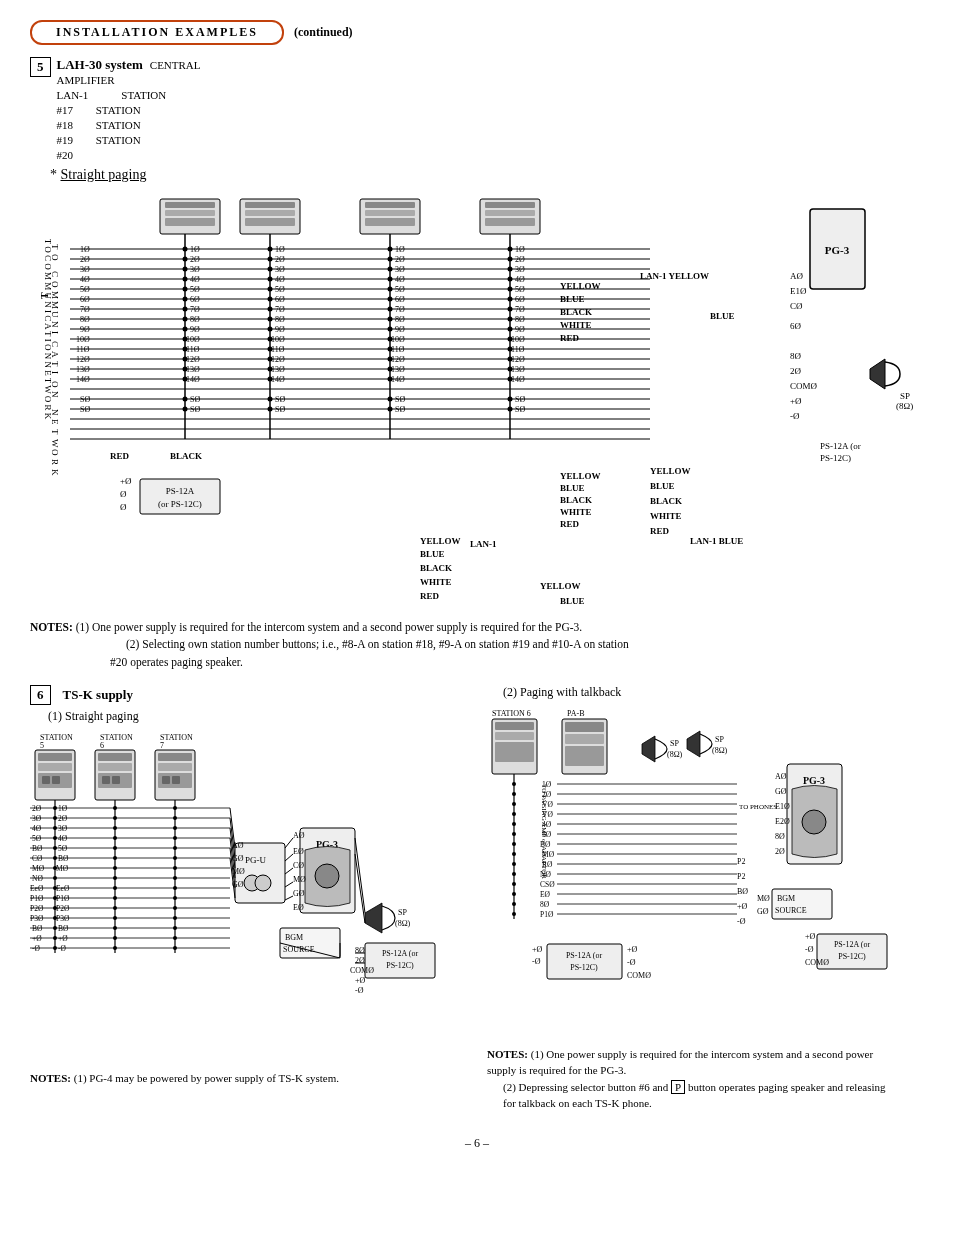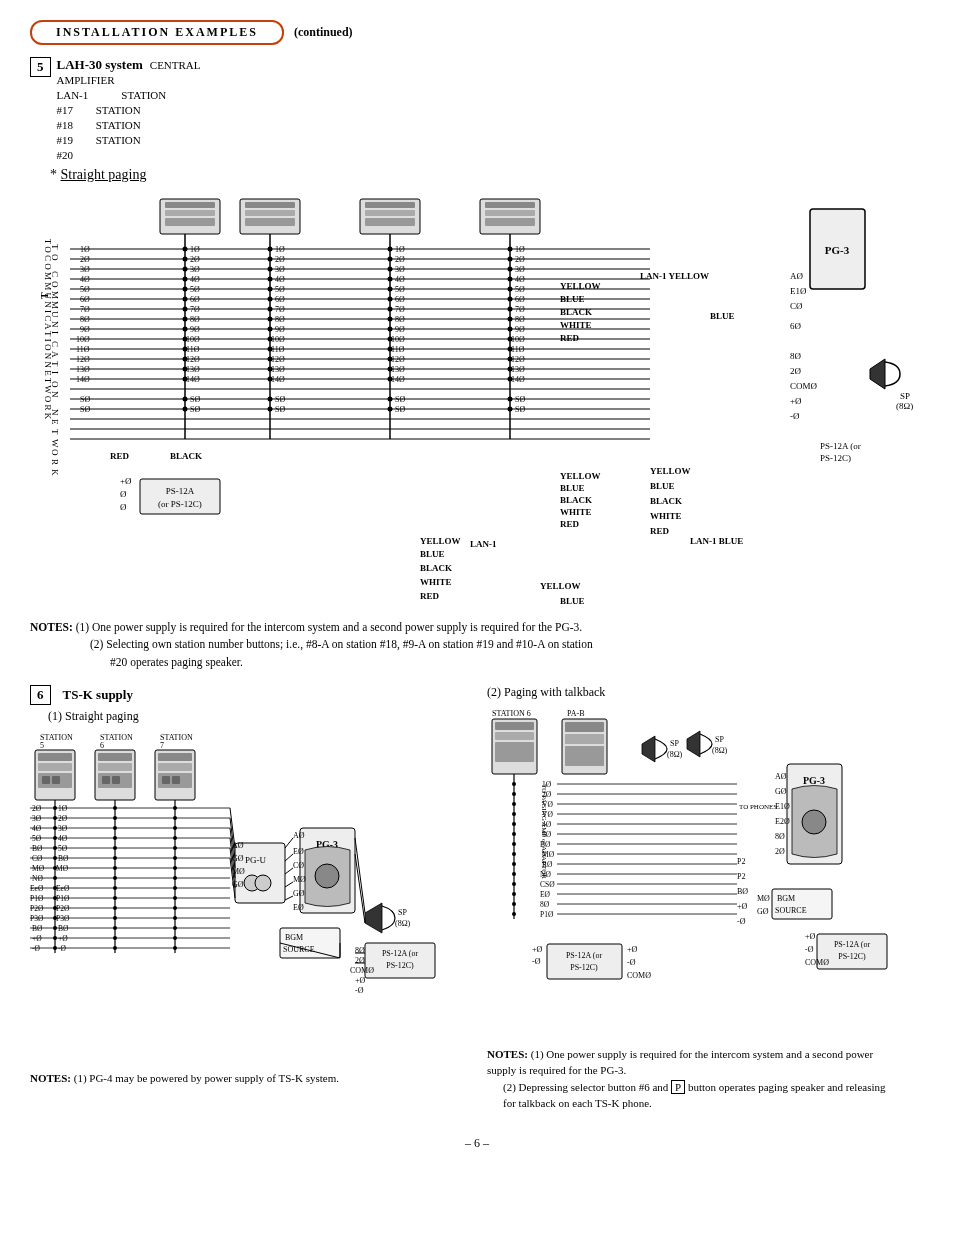--- a/index.html
+++ b/index.html
@@ -452,21 +452,21 @@
       <text x="90" y="308" font-family="Times New Roman" font-size="9" fill="#000">Ø</text>
       <text x="90" y="321" font-family="Times New Roman" font-size="9" fill="#000">Ø</text>
 
     </svg>
   </div>
 
   <div class="notes-section">
     <span class="notes-label">NOTES:</span>
     <span> (1) One power supply is required for the intercom system and a second power supply is required for the PG-3.</span>
     <br>
-    <span class="notes-indent" style="display:inline-block; margin-left:60px;">(2) Selecting own station number buttons; i.e., #8-A on station #18, #9-A on station #19 and #10-A on station</span>
+    <span class="notes-indent" style="display:inline-block; margin-left:96px;">(2) Selecting own station number buttons; i.e., #8-A on station #18, #9-A on station #19 and #10-A on station</span>
     <br>
     <span style="display:inline-block; margin-left:80px;">#20 operates paging speaker.</span>
   </div>
 
   <div class="lower-sections">
 
     <div class="lower-left">
       <div class="section6-title">
         <div class="section-box">6</div>
         <span class="section-title-text">TS-K supply</span>
@@ -677,21 +677,21 @@
 
       
       <div class="notes-section" style="font-size:11px; line-height:1.5; max-width:420px;">
         <span class="notes-label">NOTES:</span>
         <span> (1) PG-4 may be powered by power supply of TS-K system.</span>
         <br>
       </div>
     </div>
 
     <div class="lower-right">
-      <div class="sub-section-title" style="font-weight:normal; margin-bottom:4px; margin-left:0;">(2) Paging with talkback</div>
+      <div class="sub-section-title" style="font-weight:normal; margin-bottom:4px; margin-left:16px;">(2) Paging with talkback</div>
 
       
       <svg viewBox="0 0 410 330" width="410" height="330">
 
         <text x="5" y="12" font-family="Times New Roman" font-size="8" fill="#000">STATION 6</text>
         <text x="80" y="12" font-family="Times New Roman" font-size="8" fill="#000">PA-B</text>
 
         <rect x="5" y="15" width="45" height="55" rx="2" fill="#ddd" stroke="#000" stroke-width="1"></rect>
         <rect x="8" y="18" width="39" height="8" rx="1" fill="#888"></rect>
         <rect x="8" y="28" width="39" height="8" rx="1" fill="#aaa"></rect>

